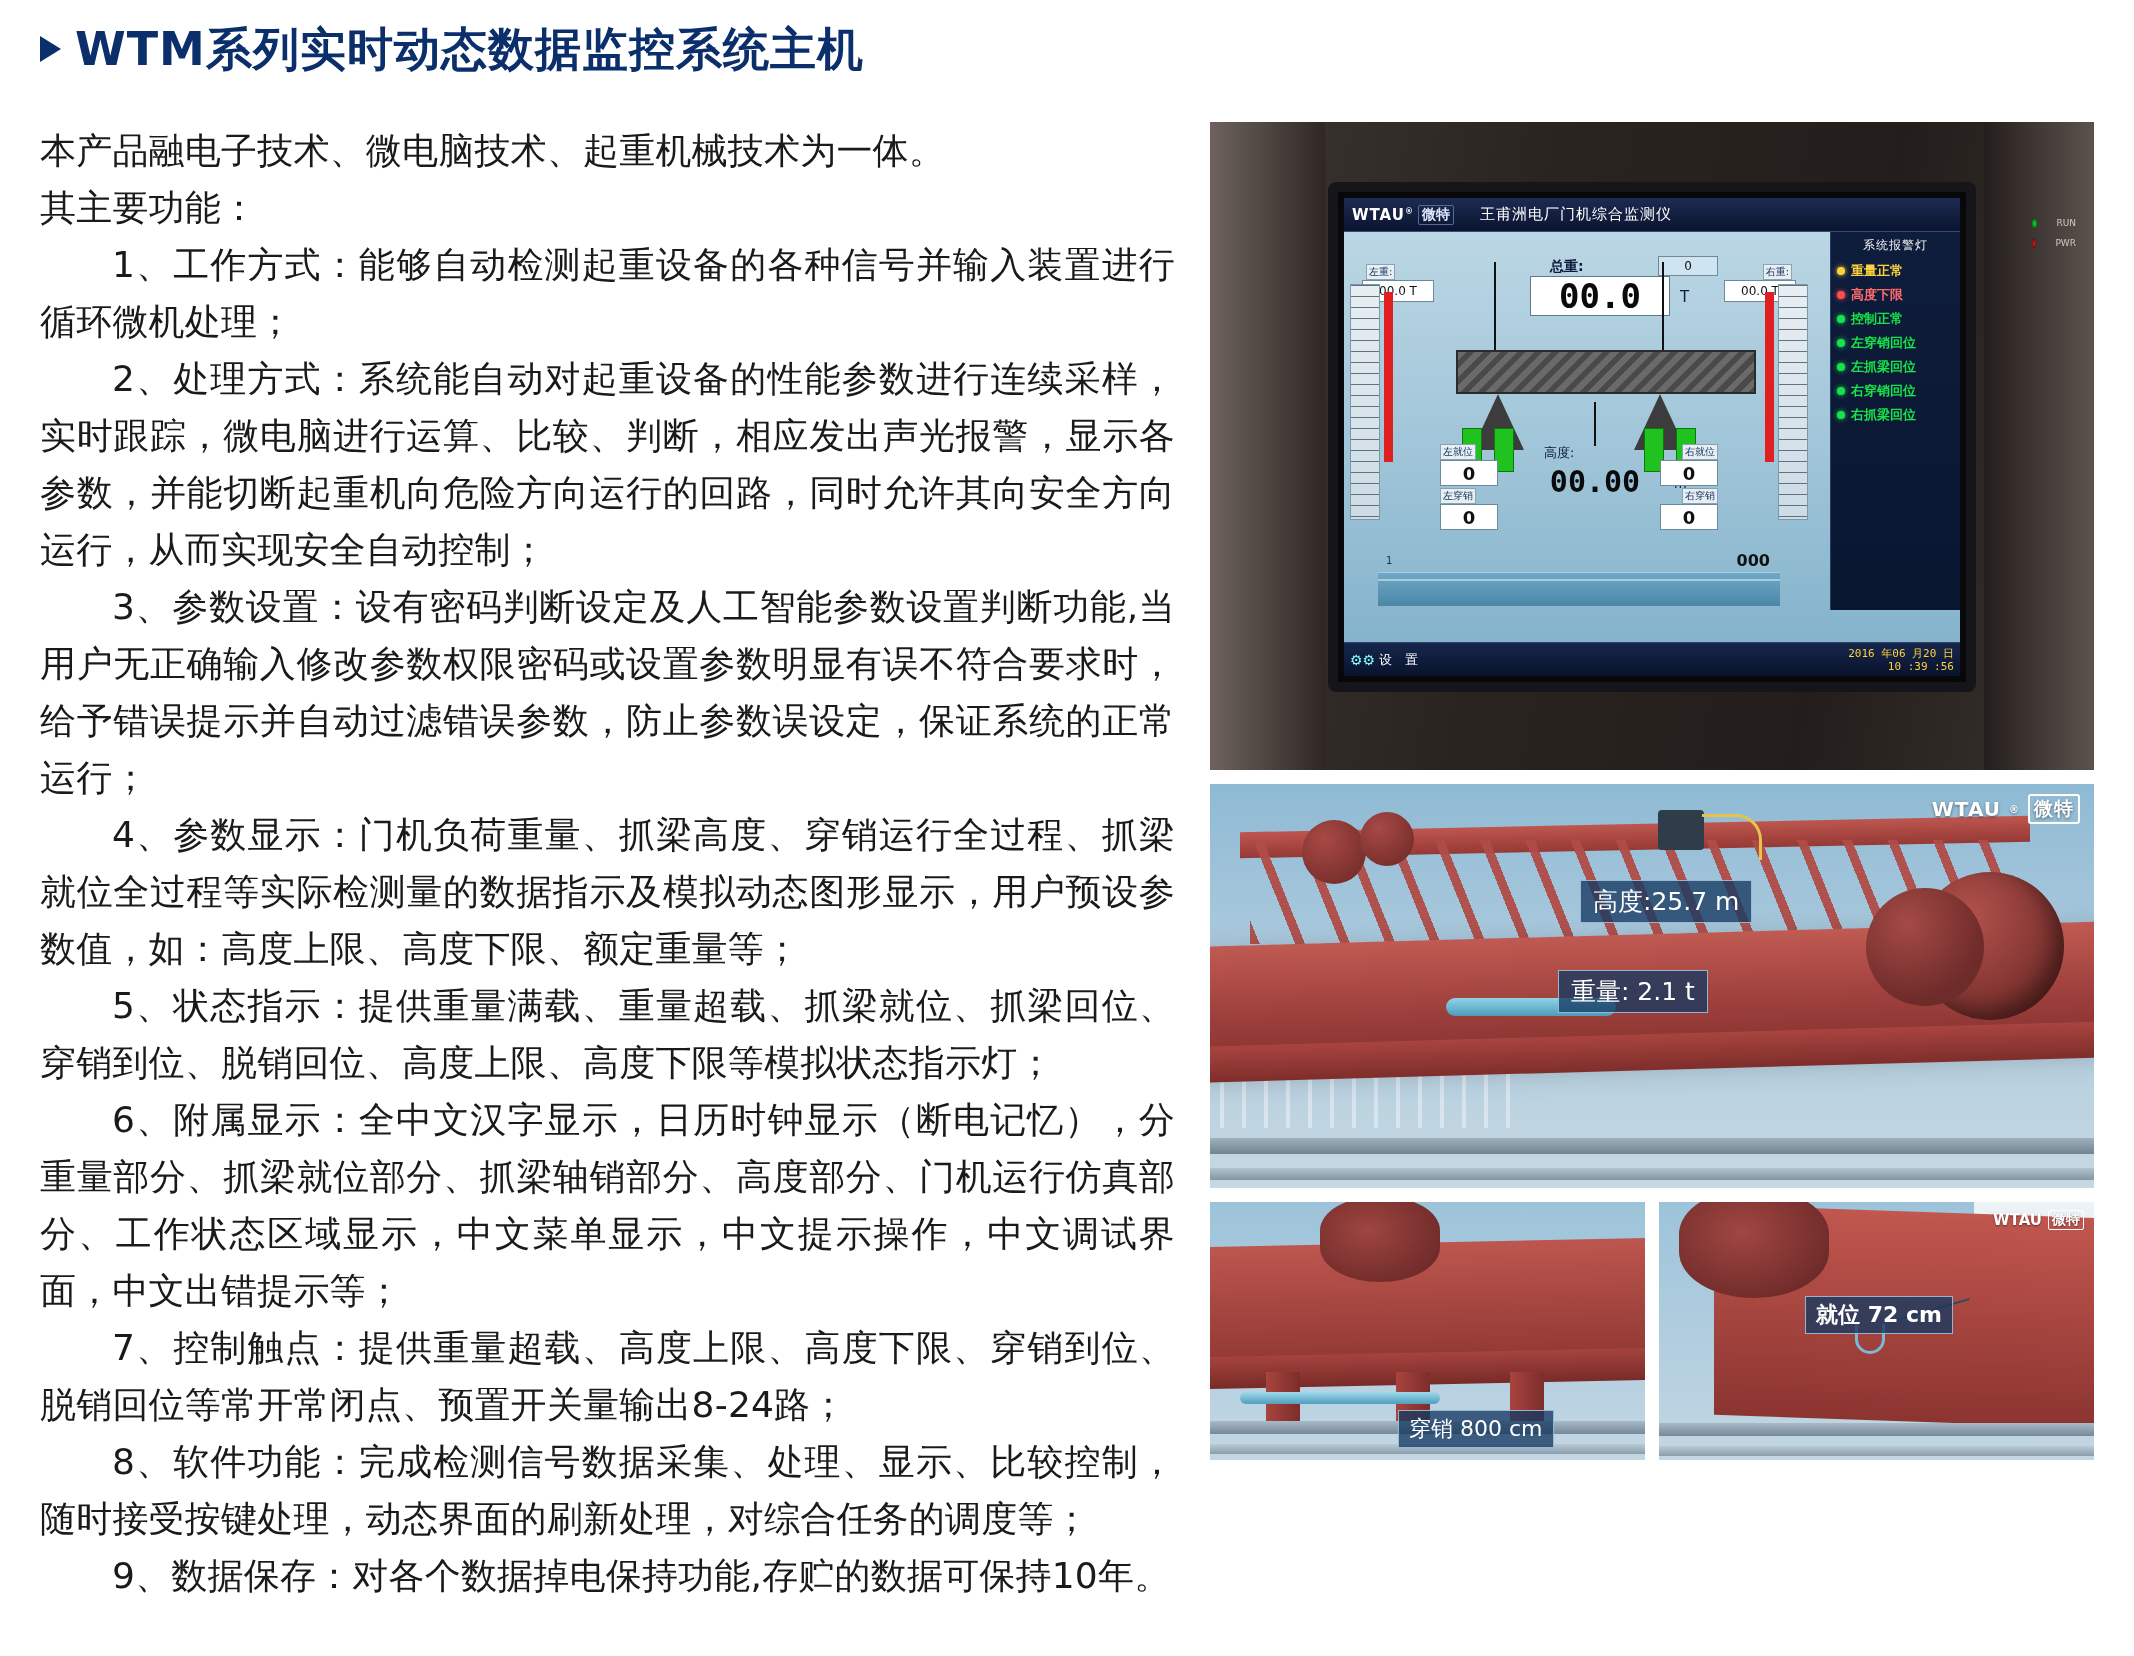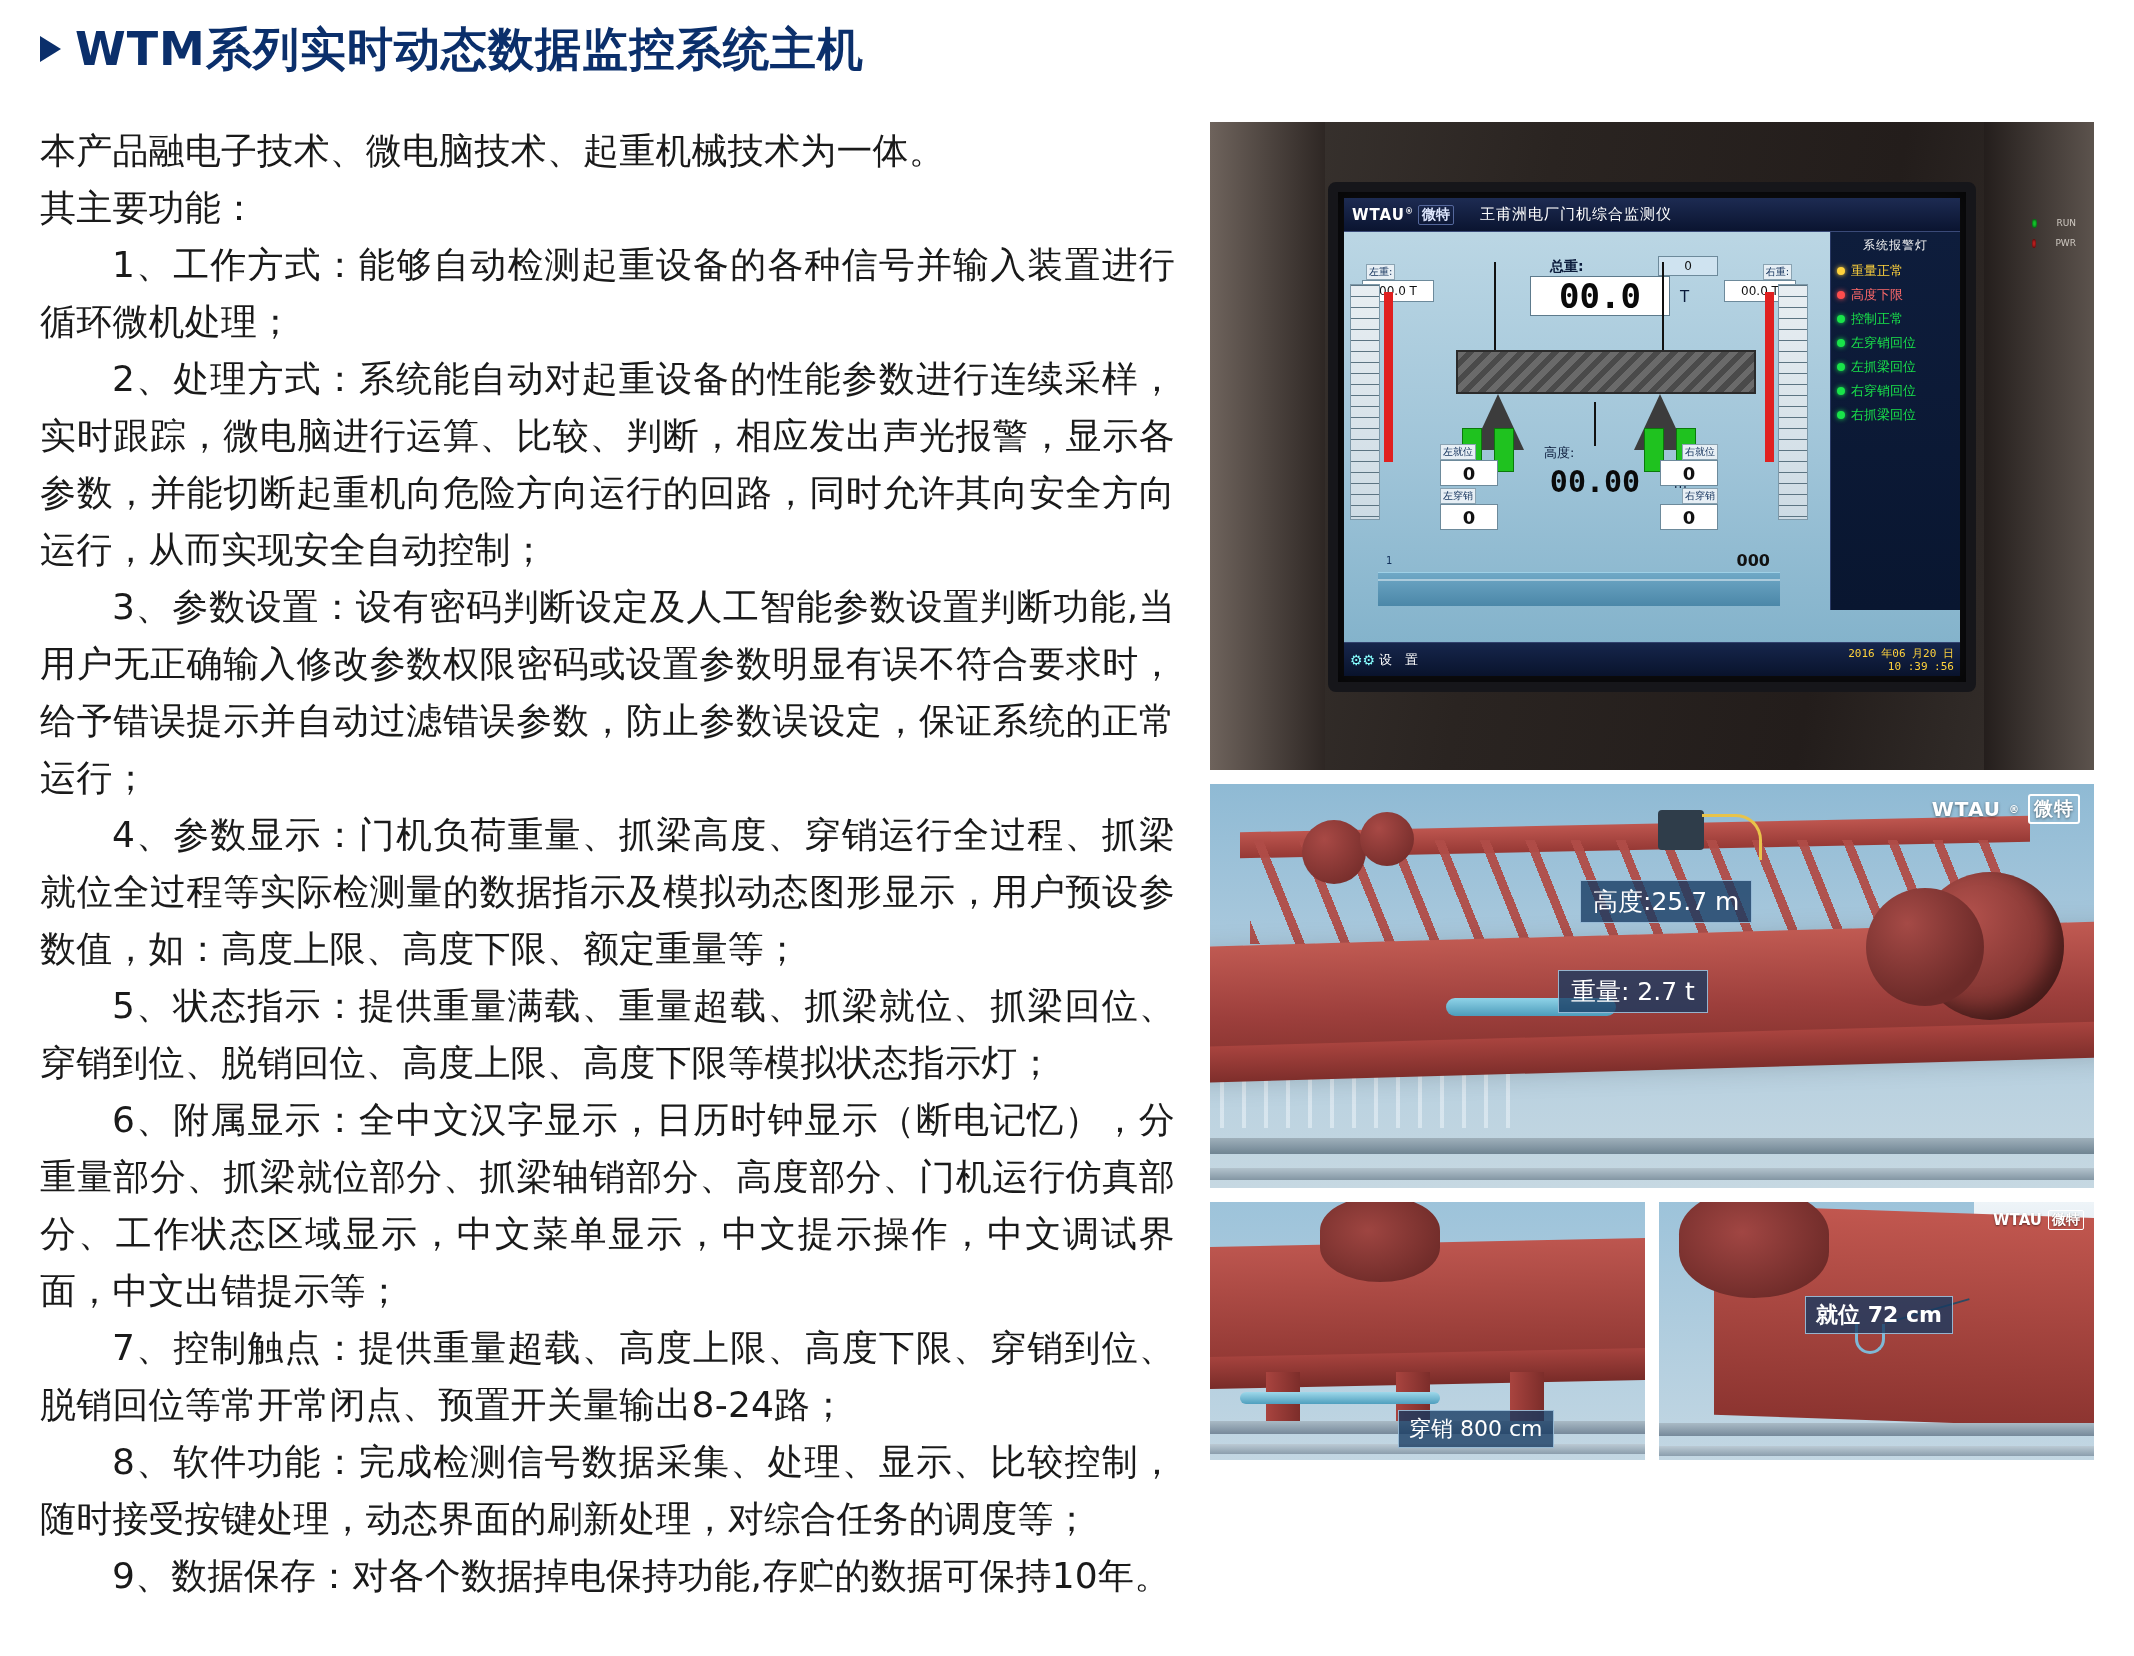--- a/index.html
+++ b/index.html
@@ -122,21 +122,21 @@
   .alarm-list { padding: 2px 6px; }
   .alarm-item {
     display:flex; align-items:center; gap:6px;
     height:24px;
   }
   .alarm-dot {
     width:8px;height:8px;border-radius:50%;
     background:#19e34a; box-shadow:0 0 5px #19e34a;
     flex: 0 0 auto;
   }
-  .alarm-label { font-size:13px; font-weight:normal; white-space:nowrap; }
+  .alarm-label { font-size:13px; font-weight:bold; white-space:nowrap; }
 
   .hmi-main { position:absolute; left:0; top:0; right:146px; bottom:32px; }
 
   .scale-l, .scale-r {
     position:absolute; top:52px; width:30px; height:236px;
     background: linear-gradient(180deg,#e8eef2,#cddbe4);
     border:1px solid #7d98a8;
   }
   .scale-l { left:6px; }
   .scale-r { right:6px; }
@@ -607,21 +607,21 @@
     <div class="p2-rail"></div>
     <div class="p2-rail2"></div>
 
     <div class="wtau-badge">
       <span>WTAU</span>
         <span class="reg">®</span>
       <span class="cn">微特</span>
     </div>
 
     <div class="tag tag-h">高度:25.7 m</div>
-    <div class="tag tag-w">重量: 2.7  t</div>
+    <div class="tag tag-w">重量: 2.1  t</div>
   </div>
 
   <div class="photo-row">
 
     <div class="photo3">
       <div class="p3-beam"></div>
       <div class="p3-beam2"></div>
       <div class="p3-drums"></div>
       <div class="p3-leg a"></div>
       <div class="p3-leg b"></div>

